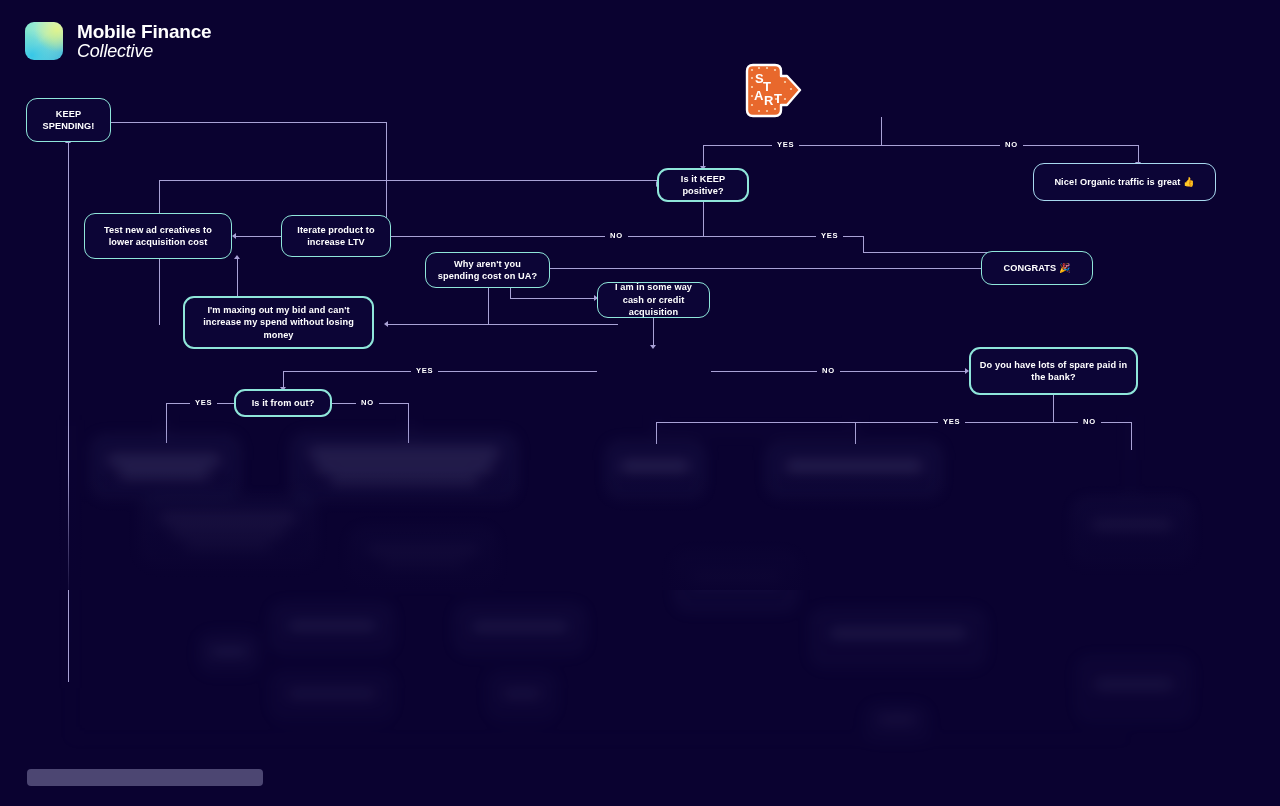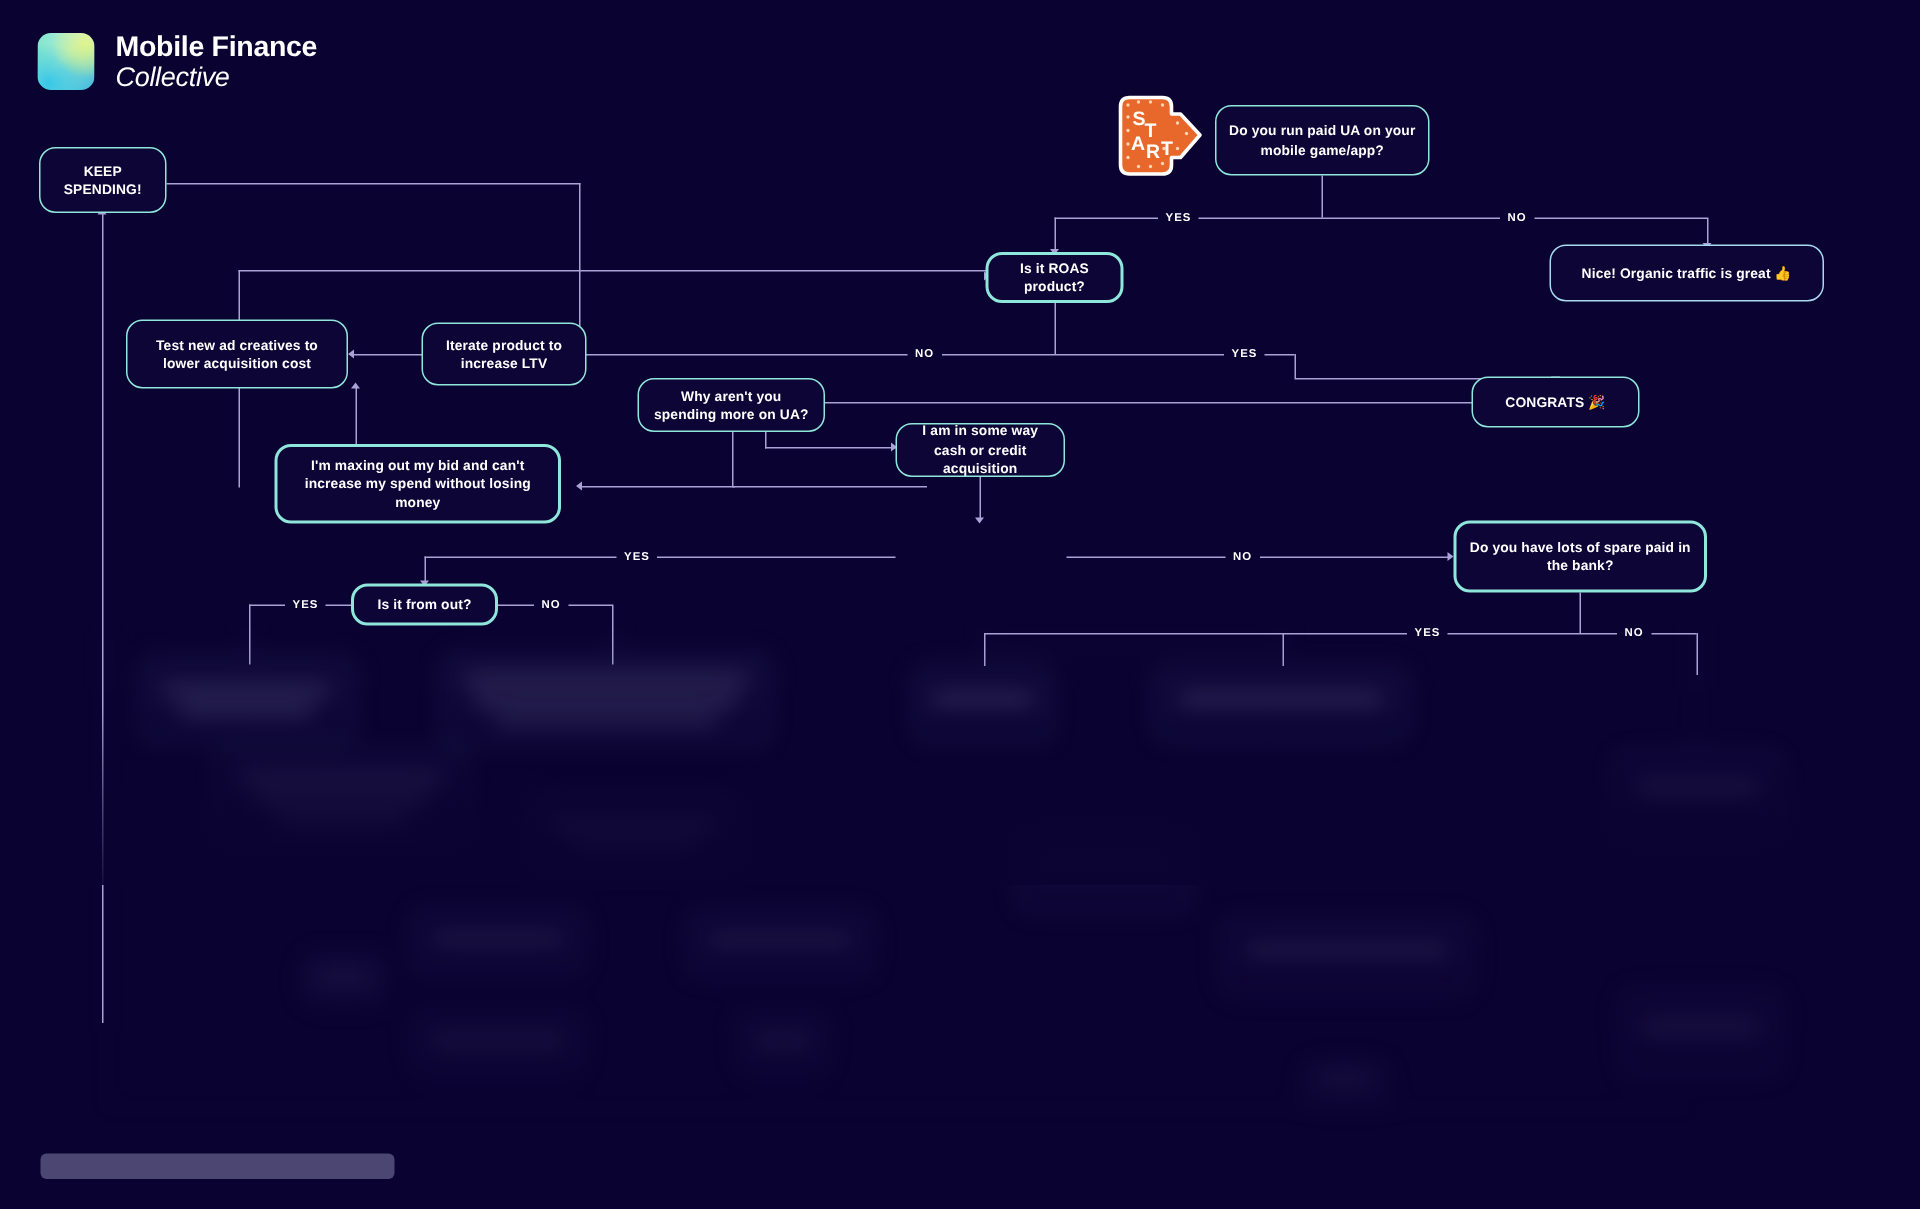--- a/index.html
+++ b/index.html
@@ -305,31 +305,30 @@
       <text x="14" y="20" font-family="Liberation Sans, sans-serif" font-size="13" font-weight="bold" fill="#ffffff">S</text>
       <text x="22" y="28" font-family="Liberation Sans, sans-serif" font-size="13" font-weight="bold" fill="#ffffff">T</text>
       <text x="13" y="37" font-family="Liberation Sans, sans-serif" font-size="13" font-weight="bold" fill="#ffffff">A</text>
       <text x="23" y="42" font-family="Liberation Sans, sans-serif" font-size="13" font-weight="bold" fill="#ffffff">R</text>
       <text x="33" y="40" font-family="Liberation Sans, sans-serif" font-size="13" font-weight="bold" fill="#ffffff">T</text>
     </svg>
   </div>
 
   <div class="node" style="left:26px; top:98px; width:85px; height:44px;">KEEP SPENDING!</div>
 
-  <div class="node" style="left:810px; top:70px; width:143px; height:47px;">Do you run paid UA on your mobile game/app?</div>
 
   <div class="node sky" style="left:1033px; top:163px; width:183px; height:38px;">Nice! Organic traffic is great 👍</div>
 
-  <div class="node thick" style="left:657px; top:168px; width:92px; height:34px;">Is it ROAS product?</div>
+  <div class="node thick" style="left:657px; top:168px; width:92px; height:34px;">Is it KEEP positive?</div>
 
   <div class="node" style="left:281px; top:215px; width:110px; height:42px;">Iterate product to increase LTV</div>
 
   <div class="node" style="left:84px; top:213px; width:148px; height:46px;">Test new ad creatives to lower acquisition cost</div>
 
-  <div class="node" style="left:425px; top:252px; width:125px; height:36px;">Why aren't you spending more on UA?</div>
+  <div class="node" style="left:425px; top:252px; width:125px; height:36px;">Why aren't you spending cost on UA?</div>
 
   <div class="node" style="left:981px; top:251px; width:112px; height:34px;">CONGRATS 🎉</div>
 
   <div class="node thick" style="left:183px; top:296px; width:191px; height:53px;">I'm maxing out my bid and can't increase my spend without losing money</div>
 
   <div class="node" style="left:597px; top:282px; width:113px; height:36px;">I am in some way cash or credit acquisition</div>
 
 
   <div class="node thick" style="left:969px; top:347px; width:169px; height:48px;">Do you have lots of spare paid in the bank?</div>
 

